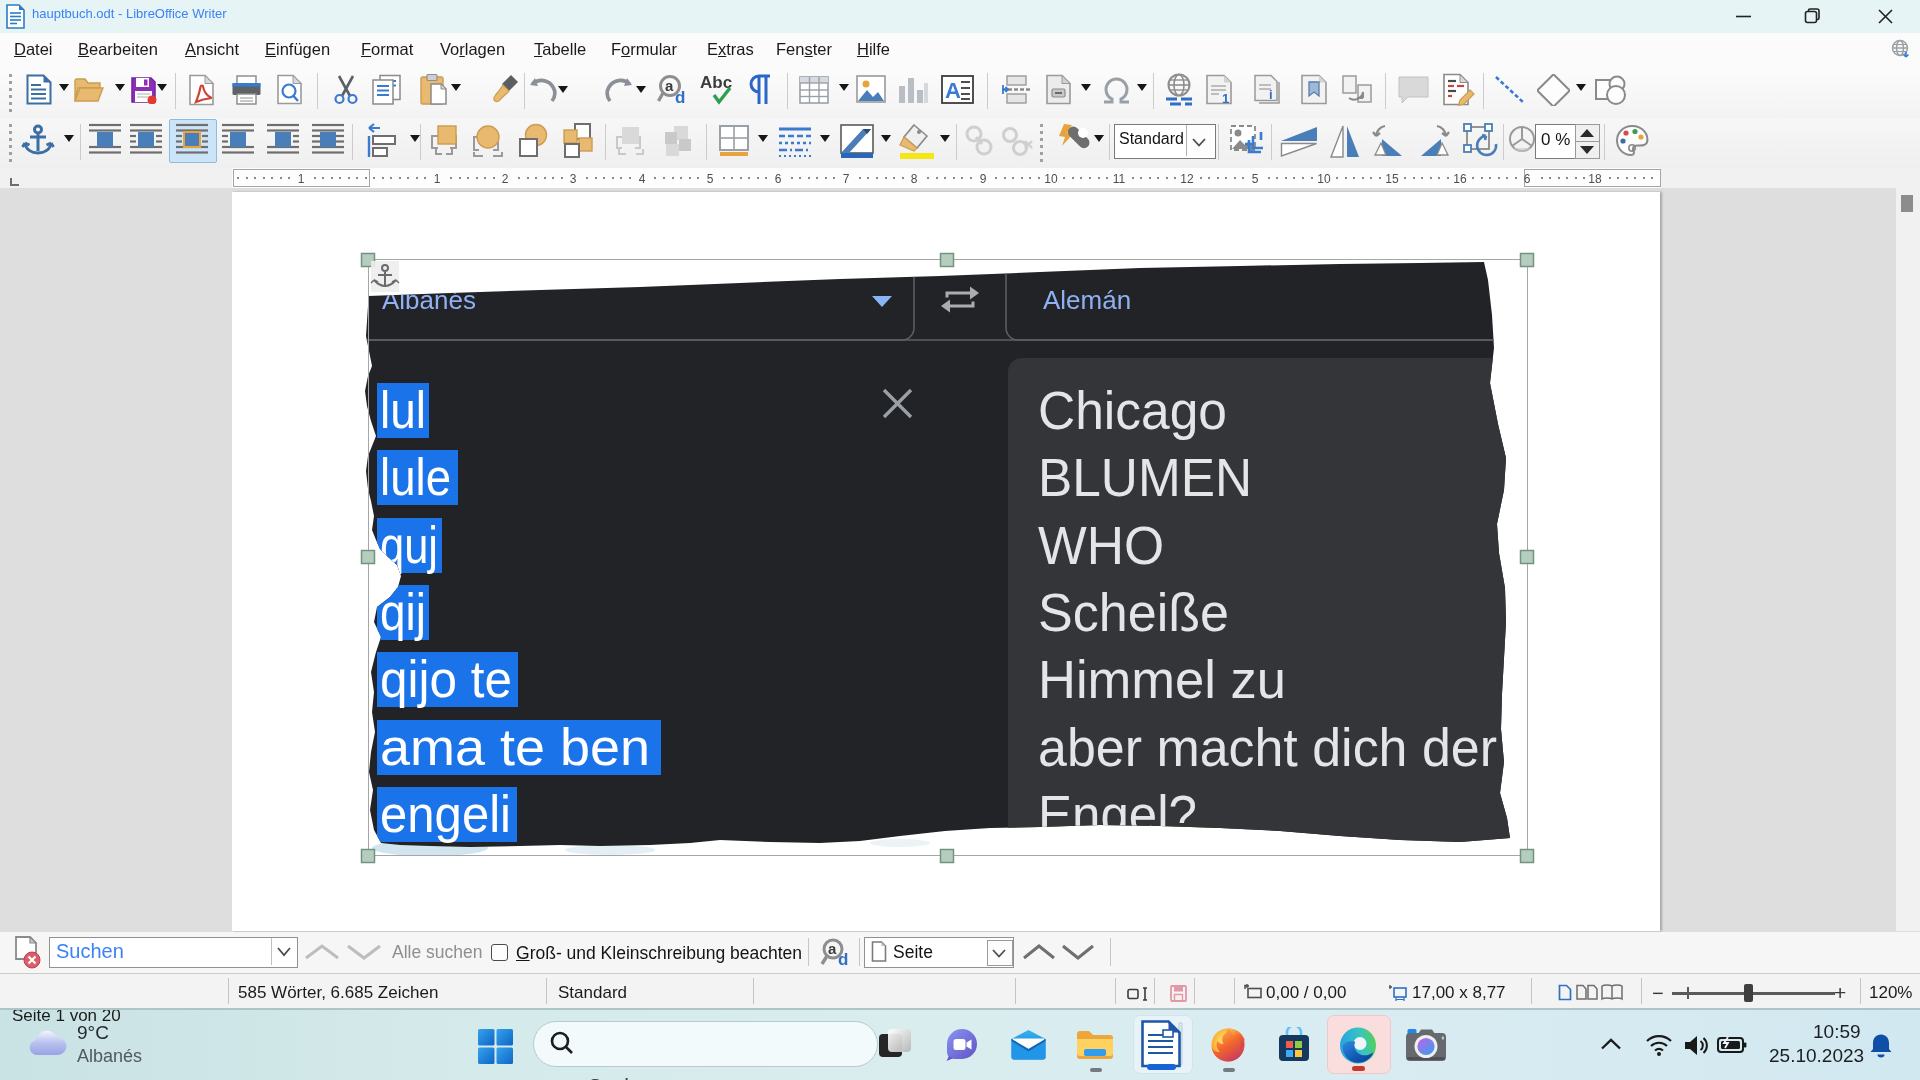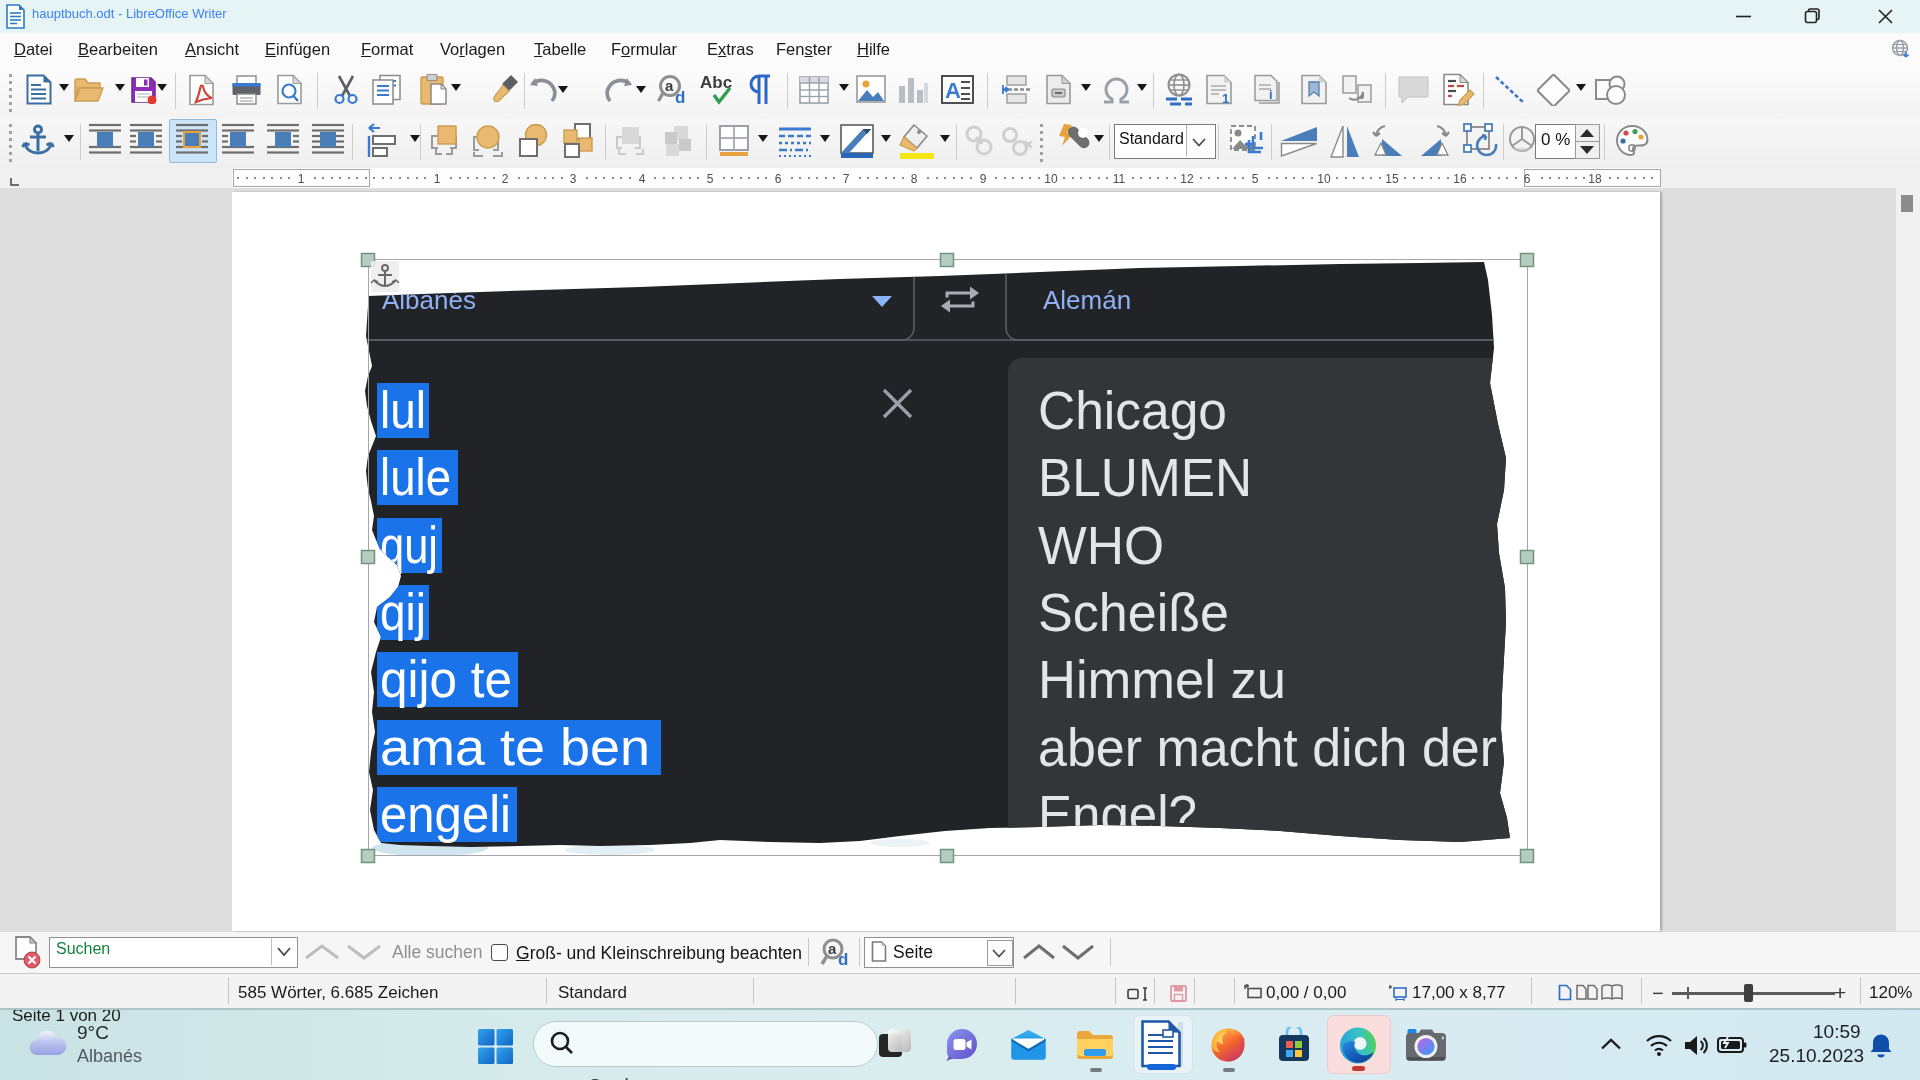--- a/index.html
+++ b/index.html
@@ -803,21 +803,21 @@
 </div>
 
 <div id="findbar">
  <svg class="abs" style="left:14px;top:936px" width="32" height="33" viewBox="0 0 32 33">
   <path d="M2 1 h14 l6 6 v16 h-20 z" fill="#fff" stroke="#8a8a8a" stroke-width="1.8"></path>
   <path d="M16 1 l6 6 h-6 z" fill="#c9c9c9" stroke="#8a8a8a" stroke-width="1.2"></path>
   <circle cx="18" cy="24" r="8" fill="#e05c6a" stroke="#b24250" stroke-width="1"></circle>
   <path d="M14.5 20.5 l7 7 m0 -7 l-7 7" stroke="#fff" stroke-width="2.2"></path>
  </svg>
  <div class="abs" style="left:49px;top:937px;width:247px;height:29px;background:#fff;border:1px solid #919191"></div>
- <div class="abs" style="left:56px;top:940px;font-size:16px;color:#15803d">Suchen</div>
+ <div class="abs" style="left:56px;top:940px;font-size:20px;color:#3b82f6">Suchen</div>
  <div class="abs" style="left:271px;top:938px;width:1px;height:27px;background:#c0c0c0"></div>
  <svg class="abs" style="left:276px;top:946px" width="16" height="12" viewBox="0 0 16 12">
       <path d="M2 2 l6 7 l6 -7" fill="none" stroke="#4d4d4d" stroke-width="1.8"></path>
     </svg>
  <svg class="abs" style="left:303px;top:942px" width="38" height="20" viewBox="0 0 38 20">
       <path d="M3 16 L19 4 L35 16" fill="none" stroke="#bdbdbd" stroke-width="3"></path>
     </svg>
  <svg class="abs" style="left:345px;top:942px" width="38" height="20" viewBox="0 0 38 20">
       <path d="M3 4 L19 16 L35 4" fill="none" stroke="#bdbdbd" stroke-width="3"></path>
     </svg>

